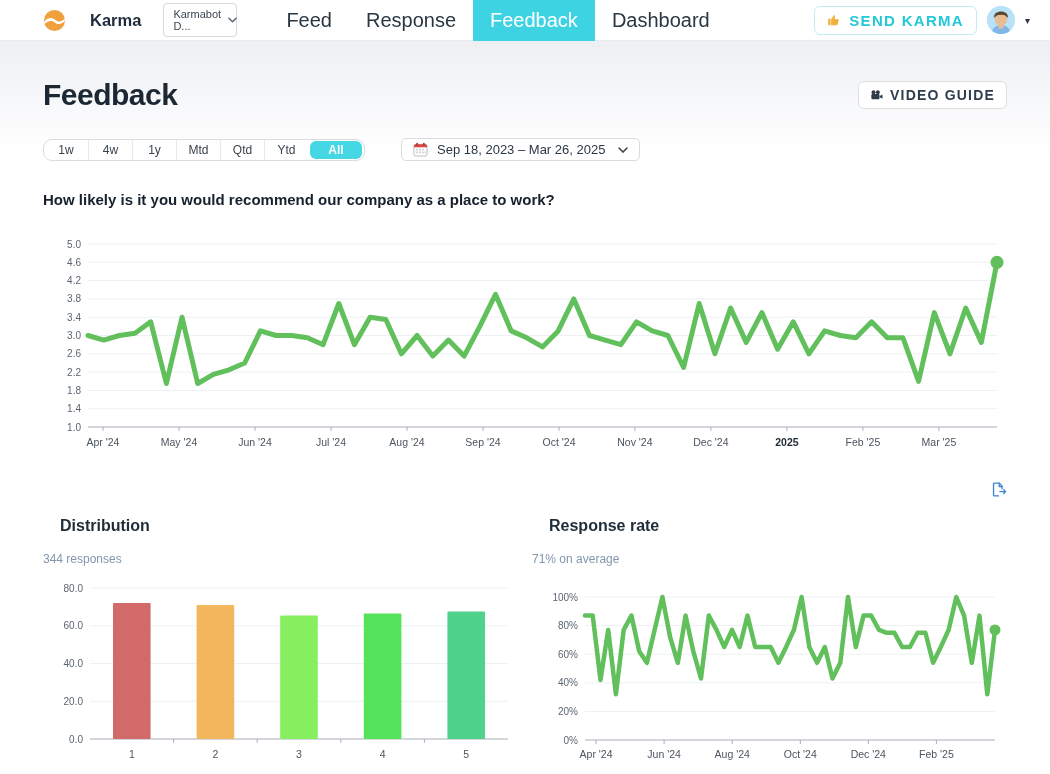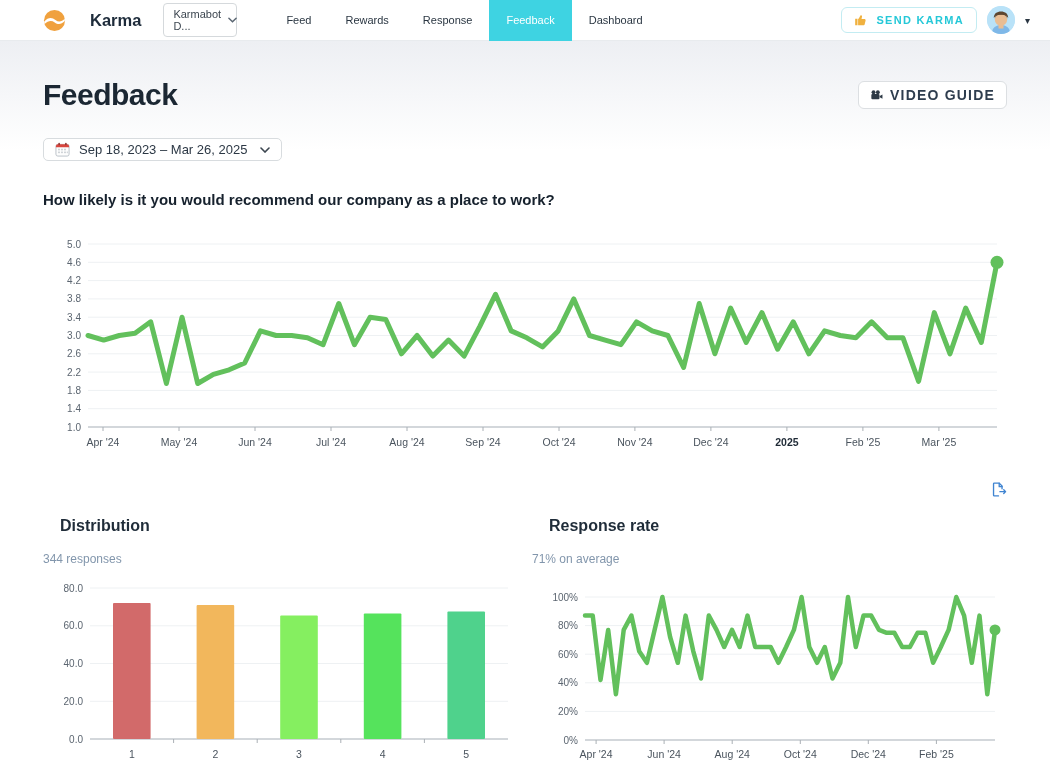--- a/index.html
+++ b/index.html
@@ -18,28 +18,28 @@
   .logo-group{ display:flex; align-items:center; gap:24px; }
   .logo-text{ font-size:16.5px; font-weight:bold; color:#1d2b3a; }
   .workspace{
     margin-left:22px; display:flex; align-items:center; gap:7px;
     border:1px solid #d5d9dc; border-radius:4px; background:#fff;
     padding:4px 9px; font-size:11px; color:#3c4650; cursor:pointer; width:74px; justify-content:space-between;
   }
   .nav{ display:flex; margin-left:32px; height:41px; align-items:stretch; }
   .nav-item{
     display:flex; align-items:center; padding:0 17px;
-    font-size:11px; color:#2a3642; cursor:pointer;text-align:center;
+    font-size:20px; color:#2a3642; cursor:pointer;text-align:center;
   }
   .nav-item.active{ background:#3ed3e2; color:#fff; }
   .top-right{ margin-left:auto; display:flex; align-items:center; gap:10px; }
   .send-karma{
     display:flex; align-items:center; gap:8px;
     border:1px solid #c3ecf2; border-radius:6px; background:#fff;
-    padding:5px 12px; font-size:11px; font-weight:bold; letter-spacing:1.3px;
+    padding:5px 12px; font-size:15px; font-weight:bold; letter-spacing:1.3px;
     color:#25c8d8; cursor:pointer;
   }
   .avatar{
     width:28px; height:28px; border-radius:50%; background:#b9e2f8;
     overflow:hidden; cursor:pointer; flex:0 0 auto;
   }
   .caret{ font-size:10px; color:#2a3642; cursor:pointer; }
 
   
   .content{
@@ -111,21 +111,20 @@
     <span>Karmabot D...</span>
     <span style="line-height:0;">
       <svg width="9" height="6" viewBox="0 0 10 6">
           <path d="M1 1 L5 5 L9 1" stroke="#5a6672" stroke-width="1.6" fill="none" stroke-linecap="round"></path>
         </svg>
     </span>
   </div>
 
   <nav class="nav">
     <span class="nav-item">Feed</span>
-    <span class="nav-item">Rewards</span>
     <span class="nav-item">Response</span>
     <span class="nav-item active">Feedback</span>
     <span class="nav-item">Dashboard</span>
   </nav>
 
   <div class="top-right">
     <button class="send-karma">
       <span style="line-height:0;">
         <svg width="14" height="14" viewBox="0 0 24 24">
             <path fill="#f0b13f" d="M2 10h4v11H2zM7 21h9.2c1 0 1.9-.7 2.1-1.7l1.6-6.5c.3-1.3-.7-2.5-2-2.5h-5l.9-4.2c.2-1-.5-2-1.5-2.1-.6 0-1.2.3-1.5.8L8 10H7v11z"></path>
@@ -158,20 +157,29 @@
             <circle cx="14.5" cy="6" r="3.6"></circle>
           <rect x="2.5" y="9" width="15" height="10" rx="2"></rect>
           <path d="M18 13 L23 10.2 v7.6 L18 15z"></path>
         </svg>
       </span>
       <span>VIDEO GUIDE</span>
     </button>
   </div>
 
   <div class="filter-row">
+    <div class="segmented">
+      <span class="seg-item">1w</span>
+      <span class="seg-item">4w</span>
+      <span class="seg-item">1y</span>
+      <span class="seg-item">Mtd</span>
+      <span class="seg-item">Qtd</span>
+      <span class="seg-item">Ytd</span>
+      <span class="seg-item active">All</span>
+    </div>
 
     <div class="datepicker">
       <span style="line-height:0;">
         <svg width="15" height="15" viewBox="0 0 16 16">
           <rect x="1" y="2.5" width="14" height="12.5" rx="2" fill="#fdfdfd" stroke="#b9bfc6" stroke-width="1"></rect>
           <path d="M1 5.5 h14 v-1 a2 2 0 0 0 -2 -2 h-10 a2 2 0 0 0 -2 2 z" fill="#d8453e"></path>
           <rect x="3.6" y="0.8" width="1.6" height="2.6" rx="0.8" fill="#8c2f2a"></rect>
           <rect x="10.8" y="0.8" width="1.6" height="2.6" rx="0.8" fill="#8c2f2a"></rect>
           <g fill="#c3c9cf">
             <rect x="3.4" y="7.2" width="1.7" height="1.7"></rect>

